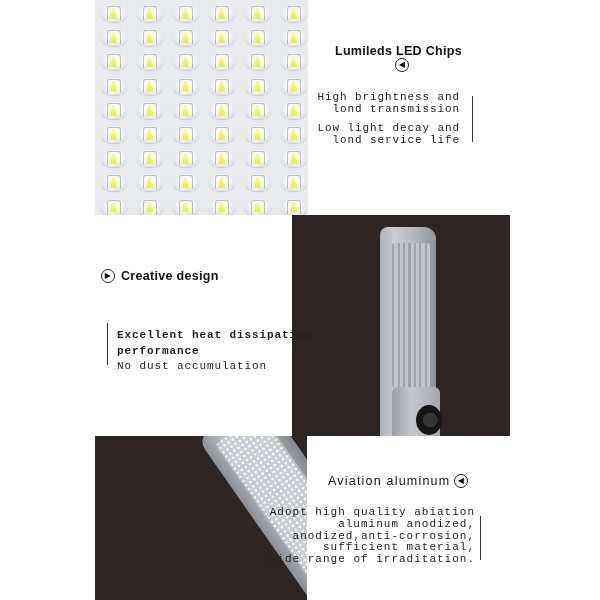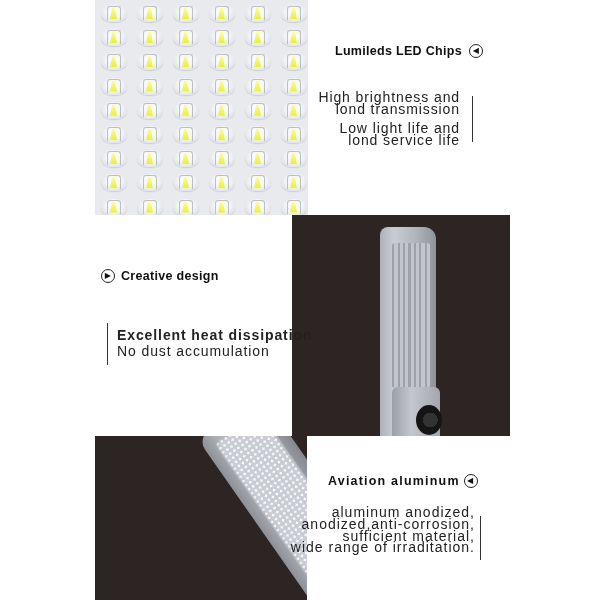--- a/index.html
+++ b/index.html
@@ -88,22 +88,22 @@
   .heading {
     position: absolute; font-size: 12.5px; font-weight: bold; color: #111;
     letter-spacing: 0.3px; white-space: nowrap; display: flex; align-items: center;
   }
   .circle-icon {
     display: inline-flex; align-items: center; justify-content: center;
     width: 14px; height: 14px; border: 1px solid #222; border-radius: 50%;
     font-size: 8px; line-height: 1; color: #111;
   }
   .desc {
-    position: absolute; font-size: 14px; line-height: 11.5px; color: #222;
-    letter-spacing: 0.9px; white-space: nowrap;
+    position: absolute; font-size: 11px; line-height: 11.5px; color: #222;
+    letter-spacing: 0.9px; white-space: nowrap; font-family: Liberation Mono, monospace;
   }
   .desc.right { text-align: right; }
   .vline { position: absolute; width: 1px; background: #333; }
   .gap { height: 8px; }
 </style>
 </head>
 <body>
 
 <div class="img-chips">
   <div class="chip-grid" id="chip-grid">
@@ -373,63 +373,65 @@
         <div class="led"></div>
       </div>
       <div class="chip">
         <div class="lens"></div>
         <div class="frame"></div>
         <div class="led"></div>
       </div>
     </div>
 </div>
 
-<div class="heading" style="left:335px; top:44px;">
+<div class="heading" style="left:335px; top:44px;flex-direction:column;">
   <span>Lumileds LED Chips</span>
   <span class="circle-icon" style="margin-left:7px;">◀</span>
 </div>
 
 <div class="desc right" style="right:140px; top:92px;">
   <div>High brightness and</div>
   <div>lond transmission</div>
   <div class="gap"></div>
-  <div>Low light life and</div>
+  <div>Low light decay and</div>
   <div>lond service life</div>
 </div>
 <div class="vline" style="left:472px; top:96px; height:46px;"></div>
 
 <div class="img-back">
   <div class="lamp-back">
     <div class="fins"></div>
     <div class="neck"></div>
     <div class="knob"></div>
   </div>
 </div>
 
 <div class="heading" style="left:101px; top:269px;">
   <span class="circle-icon" style="margin-right:6px;">▶</span>
   <span>Creative design</span>
 </div>
 
 <div class="vline" style="left:107px; top:323px; height:42px;"></div>
 <div class="desc" style="left:117px; top:318px; line-height:15.5px;">
   <div style="font-weight:bold;margin-top:10px;">Excellent heat dissipation</div>
+  <div style="font-weight:bold;">performance</div>
   <div>No dust accumulation</div>
 </div>
 
 <div class="img-front">
   <div class="lamp-front">
     <div class="panel"></div>
   </div>
 </div>
 
-<div class="heading" style="left:328px; top:474px; font-weight:bold; font-size:12.5px; letter-spacing:1.2px;">
+<div class="heading" style="left:328px; top:474px; font-weight:normal; font-size:12.5px; letter-spacing:1.2px;">
   <span>Aviation aluminum</span>
   <span class="circle-icon" style="margin-left:4px;">◀</span>
 </div>
 
 <div class="desc right" style="right:125px; top:507px; line-height:11.8px; letter-spacing:1px;">
+  <div>Adopt high quality abiation</div>
   <div>aluminum anodized,</div>
   <div>anodized,anti-corrosion,</div>
   <div>sufficient material,</div>
   <div>wide range of irraditation.</div>
 </div>
 <div class="vline" style="left:480px; top:516px; height:44px;"></div>
 
 </body></html>

